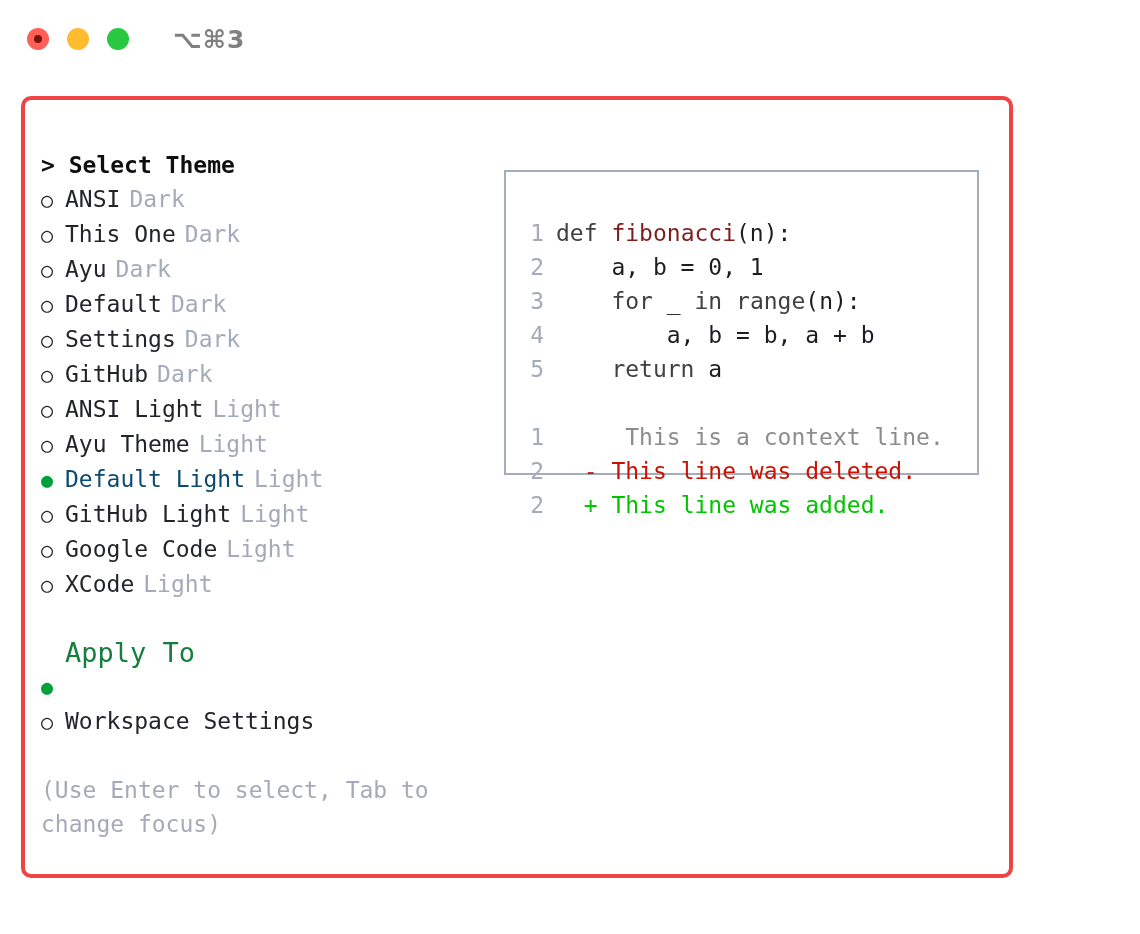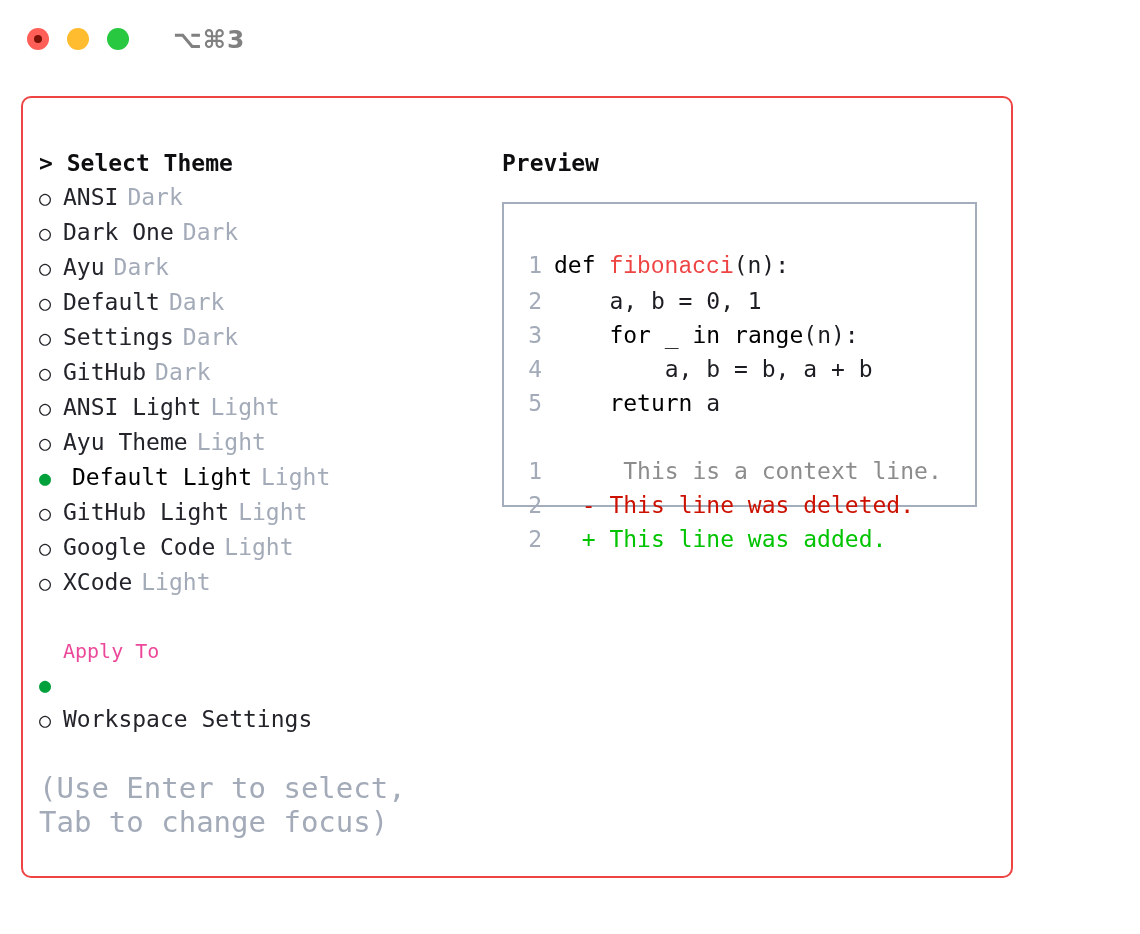--- a/index.html
+++ b/index.html
@@ -69,21 +69,21 @@
     line-height: 1;
   }
 
   
   .panel {
     position: absolute;
     left: 21px;
     top: 96px;
     width: 992px;
     height: 782px;
-    border: 2px solid #ef4444;
+    border: 4px solid #ef4444;
     border-radius: 10px;
     box-sizing: border-box;
     background: #ffffff;
   }
 
   .panel-inner {
     position: absolute;
     left: 0; top: 0;
     width: 100%; height: 100%;
   }
@@ -114,40 +114,40 @@
   }
   .bullet {
     width: 24px;
     flex: 0 0 24px;
     font-size: 20px;
     color: #22242a;
     line-height: 34px;
   }
   .bullet.sel { color: #00a13a; }
   .opt-label { color: #22242a; }
-  .opt-row.selected .opt-label { color: #000000; margin-left: 9px; }
+  .opt-row.selected .opt-label { color: #0c4a6e; }
   .opt-tag {
     color: #a3aab8;
     margin-left: 9px;
   }
   .opt-row.selected .opt-tag { color: #a3aab8; }
 
   .spacer-block { height: 34px; }
 
   .apply-head {
-    font-size: 20px;
-    color: #ec4899;
+    font-size: 27px;
+    color: #15803d;
     line-height: 34px;
     padding-left: 24px;
     white-space: pre;
   }
 
   .hint {
     margin-top: 34px;
-    font-size: 29px;
+    font-size: 23px;
     line-height: 34px;
     color: #a3aab8;
     width: 412px;
     white-space: pre-wrap;
   }
 
   
   .right-col {
     position: absolute;
     left: 479px;
@@ -175,22 +175,22 @@
   .lineno {
     display: inline-block;
     width: 22px;
     text-align: right;
     color: #a3aab8;
     margin-right: 12px;
     flex: 0 0 22px;
   }
   .blank-line { height: 34px; }
 
-  .t-kw   { color: #000000; }
-  .t-fn   { color: #ef4444; font-family: Liberation Mono, monospace; }
+  .t-kw   { color: #404040; }
+  .t-fn   { color: #7f1d1d; }
   .t-pln  { color: #1b1d22; }
   .t-ctx  { color: #8c8c8c; }
   .t-del  { color: #cc1100; }
   .t-add  { color: #00c400; }
 </style>
 </head>
 <body>
 
 <div class="window">
 
@@ -203,21 +203,21 @@
     <div class="win-title">⌥⌘3</div>
   </div>
 
   <div class="panel">
     <div class="panel-inner">
 
       <div class="left-col">
         <div class="col-head">&gt; Select Theme</div>
         <div id="theme-items">
             <div class="opt-row"><span class="bullet">○</span><span class="opt-label">ANSI</span><span class="opt-tag">Dark</span></div>
-            <div class="opt-row"><span class="bullet">○</span><span class="opt-label">Dark One</span><span class="opt-tag">Dark</span></div>
+            <div class="opt-row"><span class="bullet">○</span><span class="opt-label">This One</span><span class="opt-tag">Dark</span></div>
             <div class="opt-row"><span class="bullet">○</span><span class="opt-label">Ayu</span><span class="opt-tag">Dark</span></div>
             <div class="opt-row"><span class="bullet">○</span><span class="opt-label">Default</span><span class="opt-tag">Dark</span></div>
             <div class="opt-row"><span class="bullet">○</span><span class="opt-label">Settings</span><span class="opt-tag">Dark</span></div>
             <div class="opt-row"><span class="bullet">○</span><span class="opt-label">GitHub</span><span class="opt-tag">Dark</span></div>
             <div class="opt-row"><span class="bullet">○</span><span class="opt-label">ANSI Light</span><span class="opt-tag">Light</span></div>
             <div class="opt-row"><span class="bullet">○</span><span class="opt-label">Ayu Theme</span><span class="opt-tag">Light</span></div>
             <div class="opt-row selected"><span class="bullet sel">●</span><span class="opt-label">Default Light</span><span class="opt-tag">Light</span></div>
             <div class="opt-row"><span class="bullet">○</span><span class="opt-label">GitHub Light</span><span class="opt-tag">Light</span></div>
             <div class="opt-row"><span class="bullet">○</span><span class="opt-label">Google Code</span><span class="opt-tag">Light</span></div>
             <div class="opt-row"><span class="bullet">○</span><span class="opt-label">XCode</span><span class="opt-tag">Light</span></div>
@@ -225,21 +225,20 @@
         <div class="spacer-block"></div>
         <div class="apply-head">Apply To</div>
         <div id="apply-items">
             <div class="opt-row selected"><span class="bullet sel">●</span></div>
             <div class="opt-row"><span class="bullet">○</span><span class="opt-label">Workspace Settings</span></div>
           </div>
         <div class="hint">(Use Enter to select, Tab to change focus)</div>
       </div>
 
       <div class="right-col">
-        <div class="col-head">Preview</div>
         <div class="preview-box">
           <div class="code" id="code-block"><div class="code-line"><span class="lineno">1</span><span class="t-kw">def </span><span class="t-fn">fibonacci</span><span class="t-pln">(n):</span></div><div class="code-line"><span class="lineno">2</span><span class="t-pln">    a, b = 0, 1</span></div><div class="code-line"><span class="lineno">3</span><span class="t-kw">    for </span><span class="t-pln">_ </span><span class="t-kw">in </span><span class="t-kw">range</span><span class="t-pln">(n):</span></div><div class="code-line"><span class="lineno">4</span><span class="t-pln">        a, b = b, a + b</span></div><div class="code-line"><span class="lineno">5</span><span class="t-kw">    return </span><span class="t-pln">a</span></div><div class="blank-line"></div><div class="code-line"><span class="lineno">1</span><span class="t-ctx">   </span><span class="t-ctx">  This is a context line.</span></div><div class="code-line"><span class="lineno">2</span><span class="t-del">  -</span><span class="t-del"> This line was deleted.</span></div><div class="code-line"><span class="lineno">2</span><span class="t-add">  +</span><span class="t-add"> This line was added.</span></div></div>
         </div>
       </div>
 
     </div>
   </div>
 </div>
 
 </body></html>

